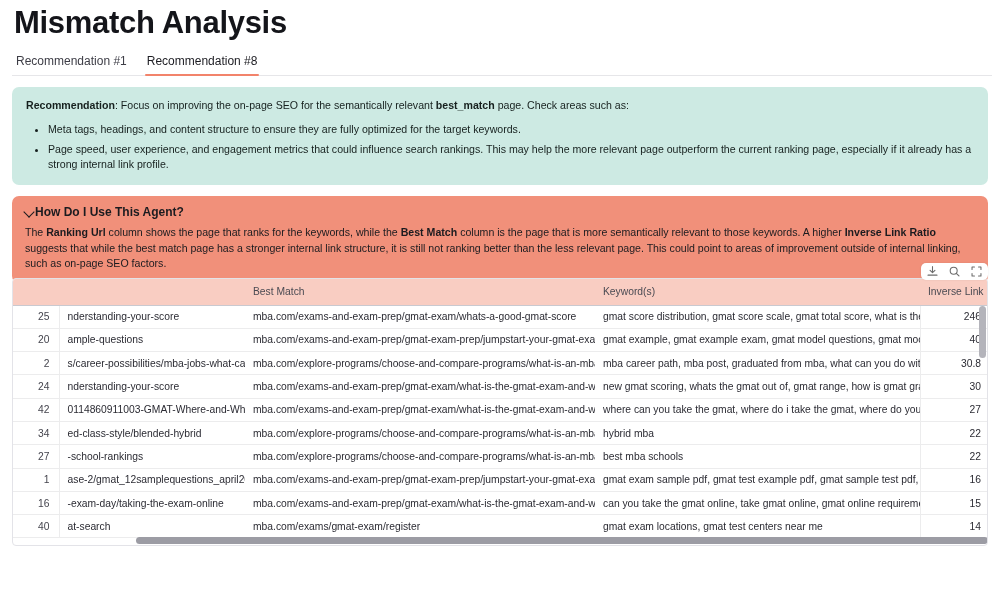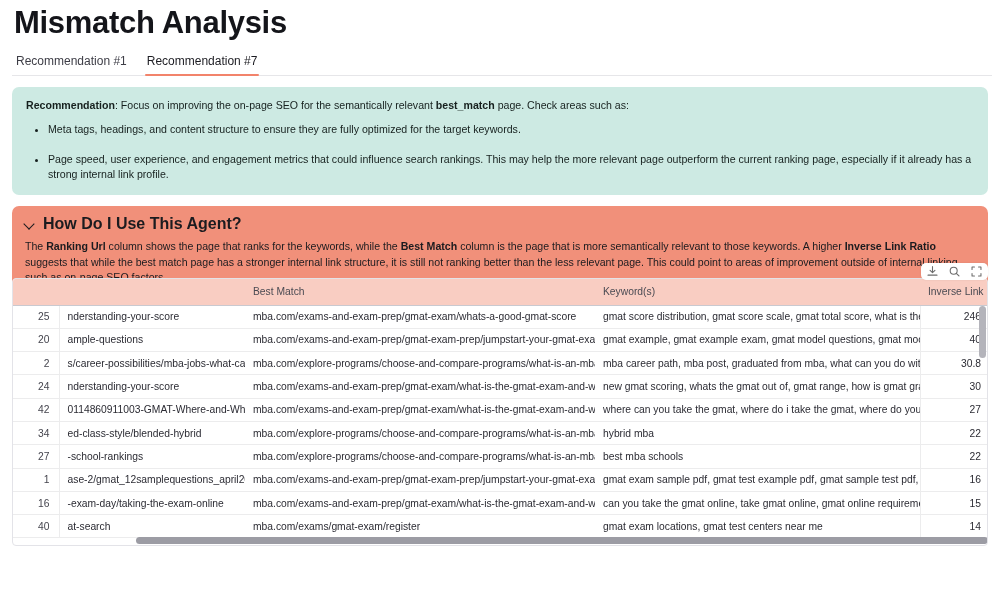--- a/index.html
+++ b/index.html
@@ -56,38 +56,38 @@
     margin: 11px 4px 0 4px;
     background: #cdeae3;
     border-radius: 7px;
     padding: 11px 12px 13px 14px;
     font-size: 10.6px;
     line-height: 15px;
     color: #16201e;
   }
   .rec-panel p { margin: 0 0 3px 0; }
   .rec-panel ul { margin: 9px 0 0 0; padding-left: 22px; }
-  .rec-panel li { margin-bottom: 15px; line-height: 15px; }
+  .rec-panel li { margin-bottom: 5px; line-height: 15px; }
   .rec-panel li:last-child { margin-bottom: 0; }
   .b { font-weight: bold; }
 
   
   .help-panel {
     margin: 11px 4px 0 4px;
     background: #f1907a;
     border-radius: 7px;
     padding: 9px 12px 11px 12px;
     color: #1b1b1f;
     position: relative;
   }
   .help-head {
     display: flex;
     align-items: center;
-    gap: 8px;
-    font-size: 16px;
+    gap: 0;
+    font-size: 12px;
     font-weight: bold;
     cursor: pointer;
     margin-bottom: 6px;
   }
   .chev {
     display: inline-block;
     width: 11px; height: 11px;
     position: relative;
   }
   .chev::before {
@@ -213,21 +213,21 @@
 </style>
 </head>
 <body>
 
 <div class="page">
 
   <div class="page-title">Mismatch Analysis</div>
 
   <div class="tabbar">
     <div class="tab">Recommendation #1</div>
-    <div class="tab active">Recommendation #7</div>
+    <div class="tab active">Recommendation #8</div>
   </div>
 
   <div class="rec-panel">
     <p><span class="b">Recommendation</span><span>: Focus on improving the on-page SEO for the semantically relevant </span><span class="b">best_match</span><span> page. Check areas such as:</span></p>
     <ul>
       <li>Meta tags, headings, and content structure to ensure they are fully optimized for the target keywords.</li>
       <li>Page speed, user experience, and engagement metrics that could influence search rankings. This may help the more relevant page outperform the current ranking page, especially if it already has a strong internal link profile.</li>
     </ul>
   </div>
 

